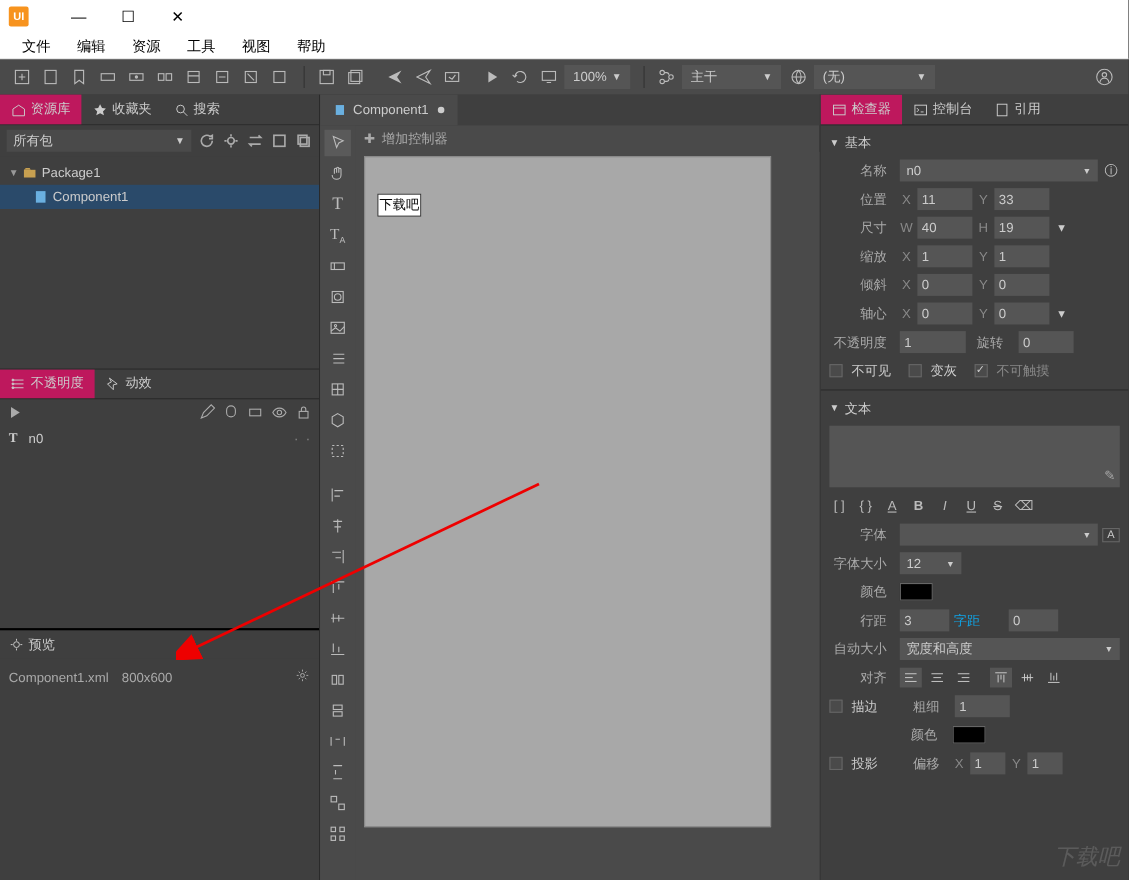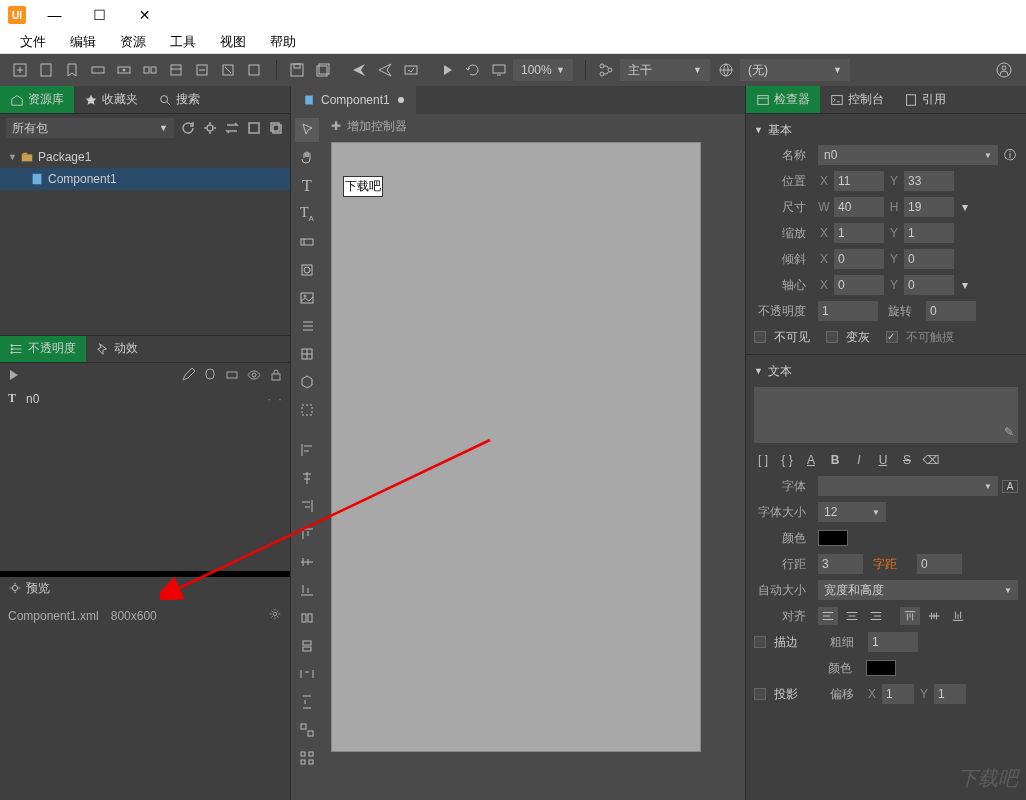--- a/index.html
+++ b/index.html
@@ -1,54 +1,54 @@
 <!DOCTYPE html>
 <html><head>
 <meta charset="utf-8">
 <style>
 * { box-sizing: border-box; margin: 0; padding: 0; font-family: "Microsoft YaHei", sans-serif; }
 body { width: 1026px; height: 800px; background: #3a3a3a; color: #ccc; font-size: 12px; overflow: hidden; position: relative; }
 .titlebar { height: 30px; background: #fff; display: flex; align-items: center; padding: 0 8px; color: #000; }
-.titlebar .logo { width: 18px; height: 18px; background: #f7931e; display: flex; align-items: center; justify-content: center; color: #fff; font-size: 10px; font-weight: bold; border-radius: 2px; margin-right: 6px; }
+.titlebar .logo { width: 18px; height: 18px; background: #f7931e; display: flex; align-items: center; justify-content: center; color: #fff; font-size: 10px; font-weight: bold; border-radius: 2px; margin-right: 23px; }
 .titlebar .title { flex: 1; font-size: 13px; }
 .titlebar .winbtns { display: flex; }
 .titlebar .winbtn { width: 45px; height: 30px; display: flex; align-items: center; justify-content: center; font-size: 14px; }
 .menubar { height: 24px; background: #fff; display: flex; align-items: center; padding: 0 8px; border-bottom: 1px solid #ddd; color: #000; }
 .menubar .mitem { padding: 0 12px; font-size: 13px; }
 .toolbar { height: 32px; background: #4a4a4a; display: flex; align-items: center; padding: 0 8px; }
 .toolbar .tsep { width: 10px; }
 .toolbar .tsep2 { width: 1px; height: 20px; background: #333; margin: 0 8px; }
 .tbtn { width: 24px; height: 24px; display: flex; align-items: center; justify-content: center; color: #bbb; margin-right: 2px; }
 .tbtn svg { width: 16px; height: 16px; }
 .tsel { height: 22px; background: #555; display: flex; align-items: center; padding: 0 8px; color: #ccc; margin-right: 4px; min-width: 60px; position: relative; }
 .tsel .caret { margin-left: auto; font-size: 9px; }
 .main { display: flex; height: calc(100% - 86px); }
 .leftcol { width: 290px; display: flex; flex-direction: column; background: #3f3f3f; }
 .panel-tabs { height: 28px; display: flex; align-items: center; background: #3f3f3f; border-bottom: 1px solid #2a2a2a; }
 .ptab { display: flex; align-items: center; padding: 0 10px; height: 100%; font-size: 12px; color: #ccc; }
-.ptab.active { background: #15803d; }
+.ptab.active { background: #be185d; }
 .ptab svg { width: 14px; height: 14px; margin-right: 4px; }
 .libbar { height: 28px; display: flex; align-items: center; padding: 0 6px; background: #3f3f3f; }
 .libsel { flex: 1; height: 20px; background: #4a4a4a; display: flex; align-items: center; padding: 0 6px; margin-right: 6px; }
 .libsel .caret { margin-left: auto; font-size: 9px; }
 .libicons { display: flex; gap: 6px; }
 .libicons .ibtn { width: 16px; height: 16px; color: #aaa; }
 .tree { flex: 1; min-height: 140px; background: #3f3f3f; padding: 4px 0; overflow: hidden; }
 .tnode { display: flex; align-items: center; height: 22px; padding-left: 8px; }
 .tnode.sel { background: #2a4a6a; }
 .tnode .arrow { width: 12px; font-size: 9px; color: #999; }
 .tnode .ticon { width: 14px; height: 14px; margin-right: 4px; }
 .section-head { height: 28px; display: flex; align-items: center; background: #3f3f3f; border-top: 1px solid #2a2a2a; border-bottom: 1px solid #2a2a2a; }
 .section-head .ptab { height: 100%; }
 .dl-tools { height: 24px; display: flex; align-items: center; padding: 0 6px; gap: 6px; }
 .dl-tools .spacer { flex: 1; }
 .dl-tools .ibtn { width: 16px; height: 16px; color: #aaa; }
 .dl-list { flex: 1; min-height: 120px; background: #3f3f3f; }
 .dl-row { height: 24px; display: flex; align-items: center; padding: 0 8px; }
-.preview-head { height: 28px; display: flex; align-items: center; padding: 0 8px; border-top: 6px solid #000000; }
+.preview-head { height: 28px; display: flex; align-items: center; padding: 0 8px; border-top: 2px solid #000000; }
 .preview-head svg { width: 14px; height: 14px; margin-right: 4px; }
 .preview-body { flex: 1; background: #3f3f3f; padding: 8px; }
 .preview-info { display: flex; align-items: center; color: #aaa; font-size: 12px; }
 .preview-info .pgear { margin-left: auto; }
 .center { flex: 1; display: flex; flex-direction: column; background: #4a4a4a; border-left: 1px solid #2a2a2a; border-right: 1px solid #2a2a2a; }
 .doctabs { height: 28px; display: flex; align-items: center; background: #3f3f3f; }
 .doctab { height: 100%; display: flex; align-items: center; padding: 0 12px; background: #4a4a4a; }
 .doctab svg { width: 12px; height: 12px; margin-right: 6px; }
 .doctab .dot { width: 6px; height: 6px; background: #ccc; border-radius: 50%; margin-left: 8px; }
 .editarea { flex: 1; display: flex; }
@@ -643,33 +643,33 @@
       <div class="prop-row">
           <span class="prop-label">字体</span>
           <div class="prop-sel" style="flex:1">
             <span></span>
             <span class="caret">▼</span>
           </div>
           <span style="width:16px;text-align:center;border:1px solid #666;font-size:10px">A</span>
         </div>
       <div class="prop-row">
           <span class="prop-label">字体大小</span>
-          <div class="prop-sel" style="width:68px">
+          <div class="prop-sel" style="width:56px">
             <span>12</span>
             <span class="caret">▼</span>
           </div>
         </div>
       <div class="prop-row">
           <span class="prop-label">颜色</span>
           <div class="color-swatch"></div>
         </div>
       <div class="prop-row">
           <span class="prop-label">行距</span>
           <input class="prop-input" style="width: 45px;" value="3">
-          <span style="width:36px;text-align:center;color:#f97316">字距</span>
+          <span style="width:36px;text-align:left;color:#0ea5e9">字距</span>
           <span style="width:6px"></span>
           <input class="prop-input" style="width: 45px;" value="0">
         </div>
       <div class="prop-row">
           <span class="prop-label">自动大小</span>
           <div class="prop-sel" style="flex:1">
             <span>宽度和高度</span>
             <span class="caret">▼</span>
           </div>
         </div>

